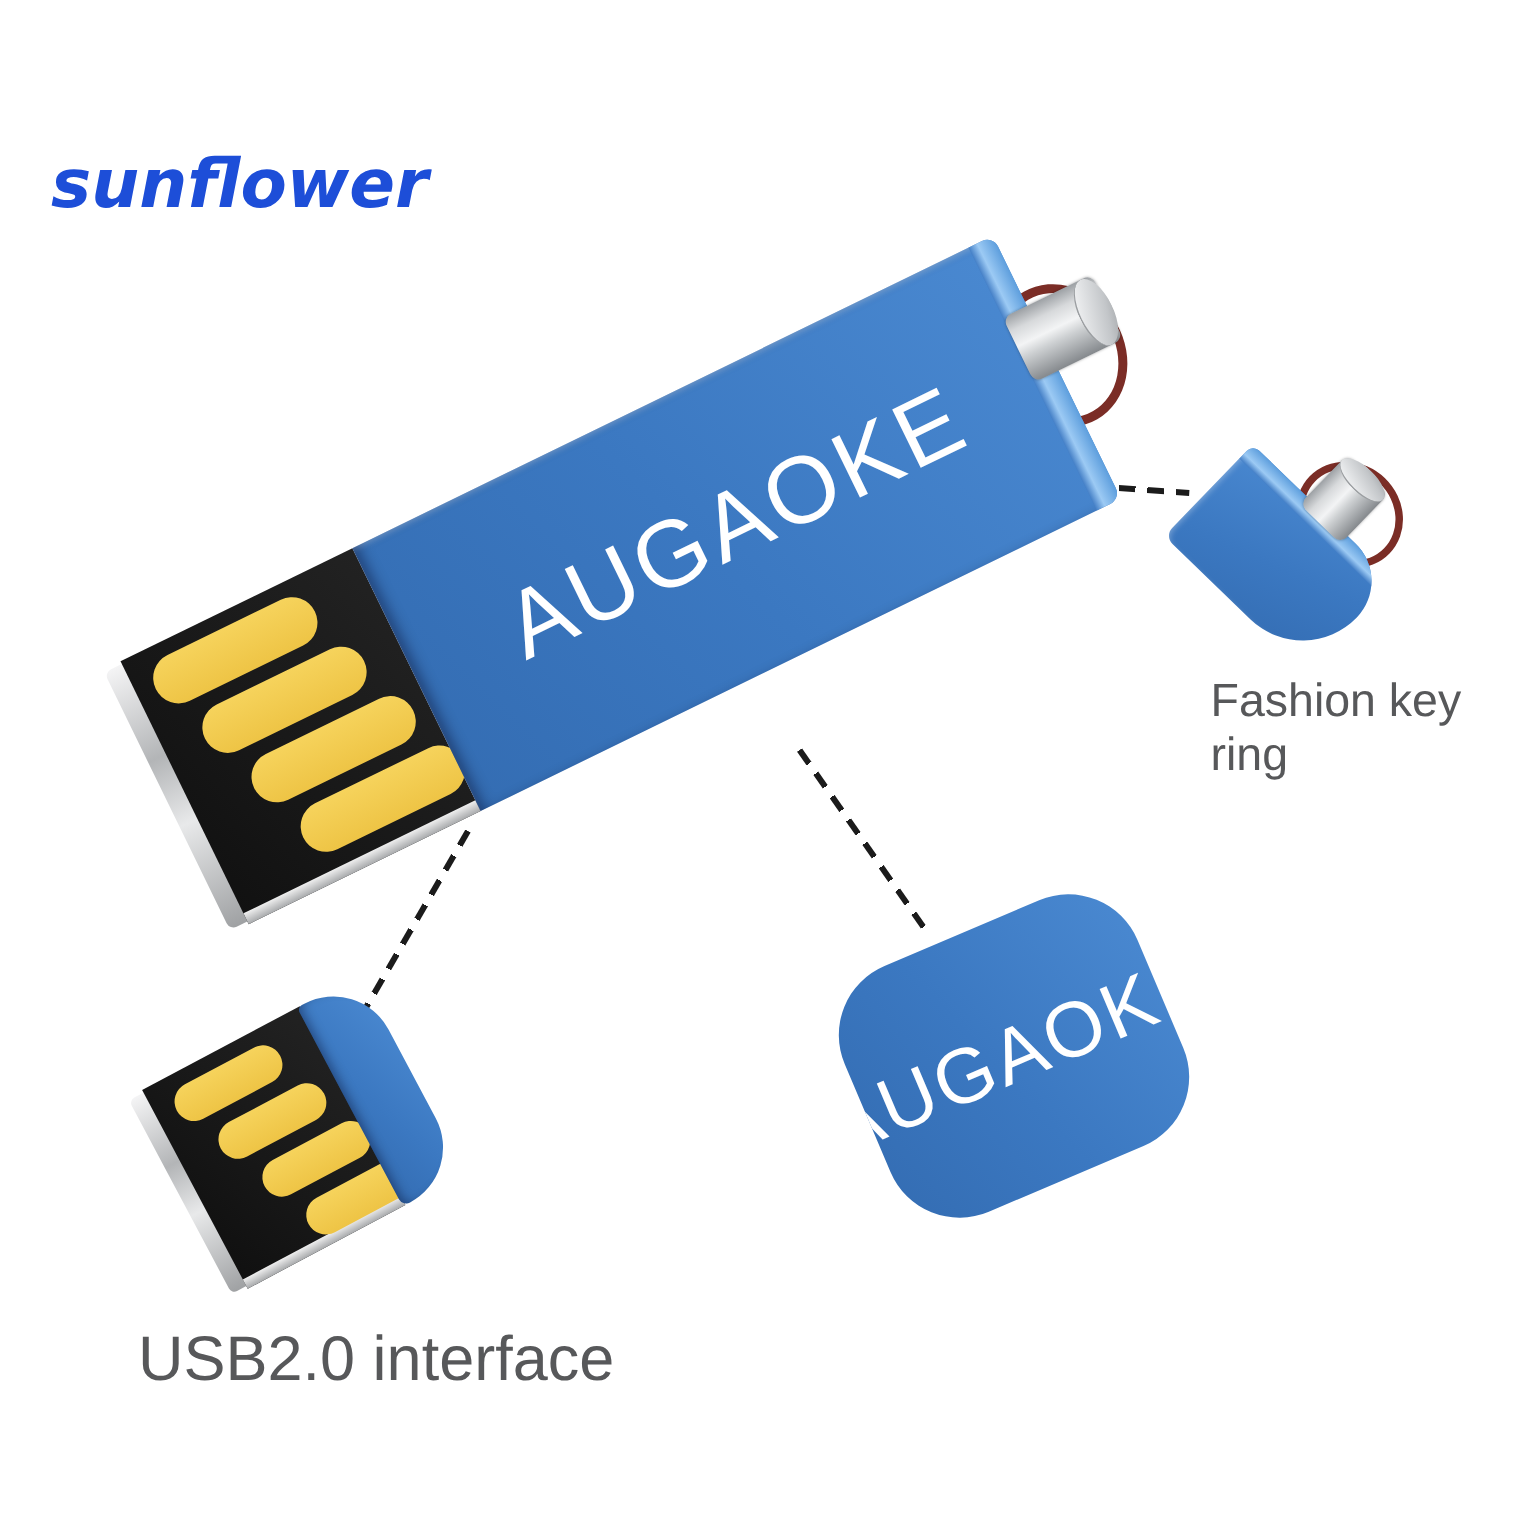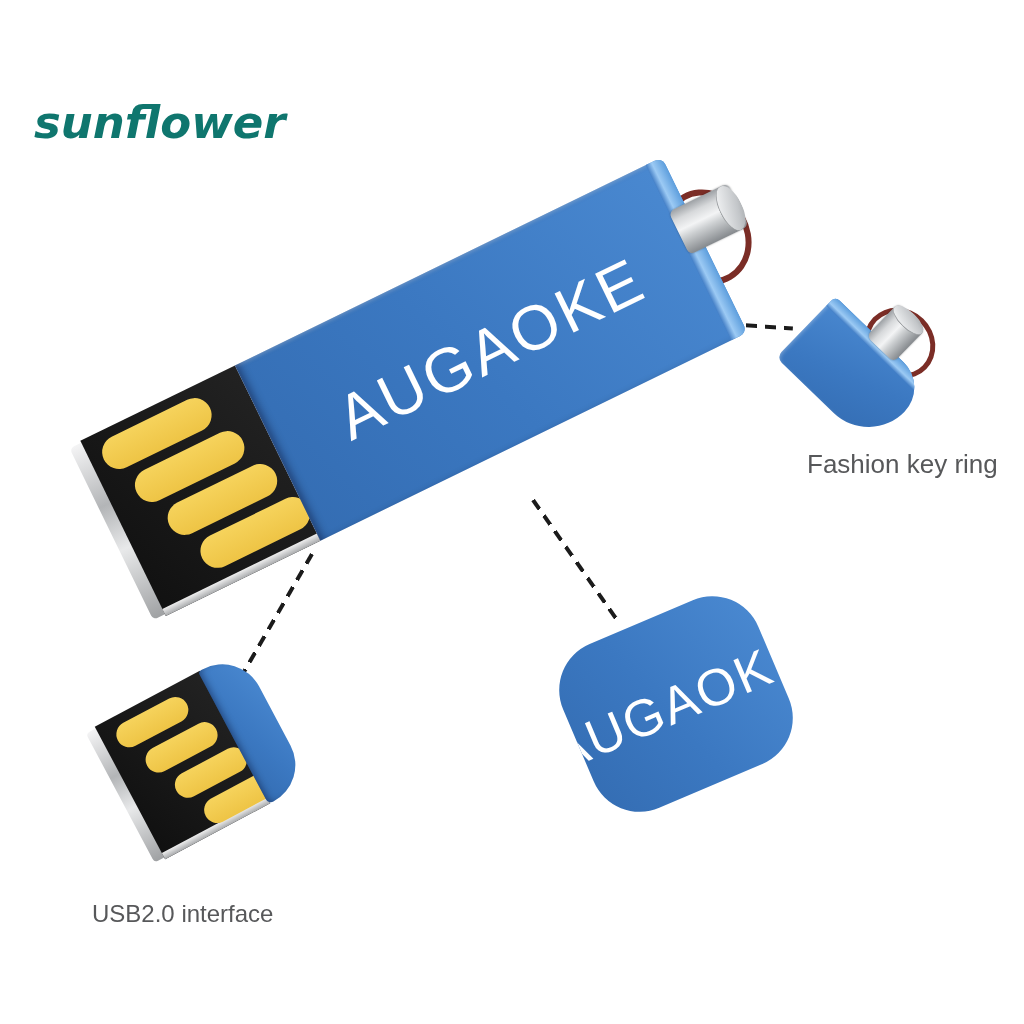--- a/index.html
+++ b/index.html
@@ -1,21 +1,21 @@
 <!DOCTYPE html>
 <html><head>
 <meta charset="utf-8">
 <style>
   html,body{margin:0;padding:0;background:#ffffff;}
   .stage{position:relative;width:1024px;height:1024px;background:#ffffff;overflow:hidden;
          font-family:"Liberation Sans", sans-serif;}
 
   
   .watermark{position:absolute;left:34px;top:96px;font-family:"DejaVu Sans", sans-serif;
-             font-size:45px;font-weight:800;font-style:italic;color:#0f766e;letter-spacing:0px;}
+             font-size:45px;font-weight:800;font-style:italic;color:#1d4ed8;letter-spacing:0px;}
 
   
   .wire{position:absolute;border:6px solid #7b2d26;border-radius:50%;background:transparent;}
   .cyl{position:absolute;border-radius:6px;
        background:linear-gradient(to bottom,#9ca0a4 0%,#d7d9db 22%,#f3f4f5 45%,#cdd0d2 62%,#85898d 100%);
        box-shadow:0 0 2px rgba(0,0,0,.35);}
   .cyl .cap{position:absolute;right:-3px;top:0;width:22px;height:100%;border-radius:50%;
        background:linear-gradient(105deg,#f6f7f8 0%,#c3c6c9 70%,#a2a5a8 100%);
        border-left:1px solid #9b9ea1;}
 
@@ -78,22 +78,22 @@
 
   
   .al{position:absolute;left:570px;top:615px;width:212px;height:178px;border-radius:50px;
       transform:rotate(-23deg);overflow:hidden;z-index:2;
       background:linear-gradient(250deg,#4a89d1 0%,#3b78c1 55%,#346db3 100%);}
   .al .altext{position:absolute;left:-26px;top:0;width:300px;height:178px;line-height:178px;
       color:#fff;font-size:52px;letter-spacing:2px;white-space:nowrap;}
 
   
   .lbl{position:absolute;color:#57585a;font-weight:400;}
-  .lbl-kr{left:807px;top:449px;font-size:26px;}
-  .lbl-ud{left:92px;top:900px;font-size:24px;text-align:center;}
+  .lbl-kr{left:807px;top:449px;font-size:31px;}
+  .lbl-ud{left:92px;top:882px;font-size:42px;text-align:center;}
   .lbl-al{left:600px;top:834px;font-size:33px;}
 </style>
 </head>
 <body>
 
 <div class="stage">
 
   <div class="watermark">sunflower</div>
 
   <div class="wire wire-main"></div>

